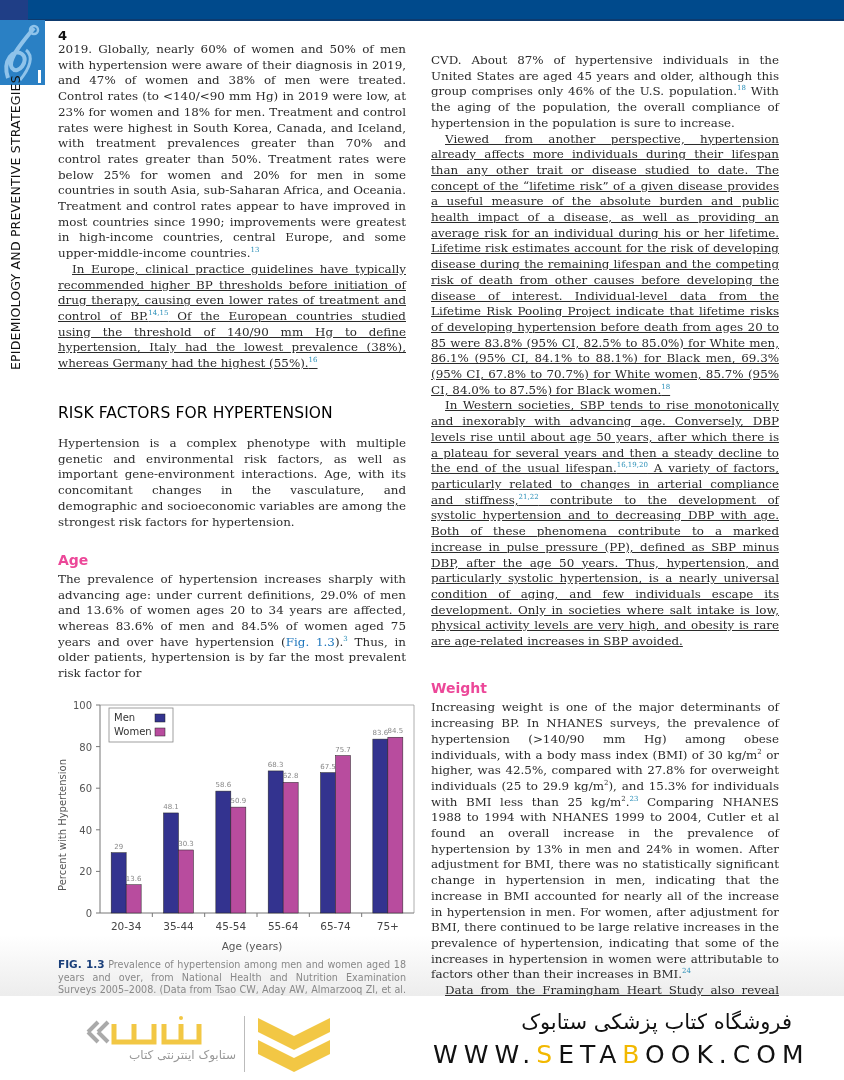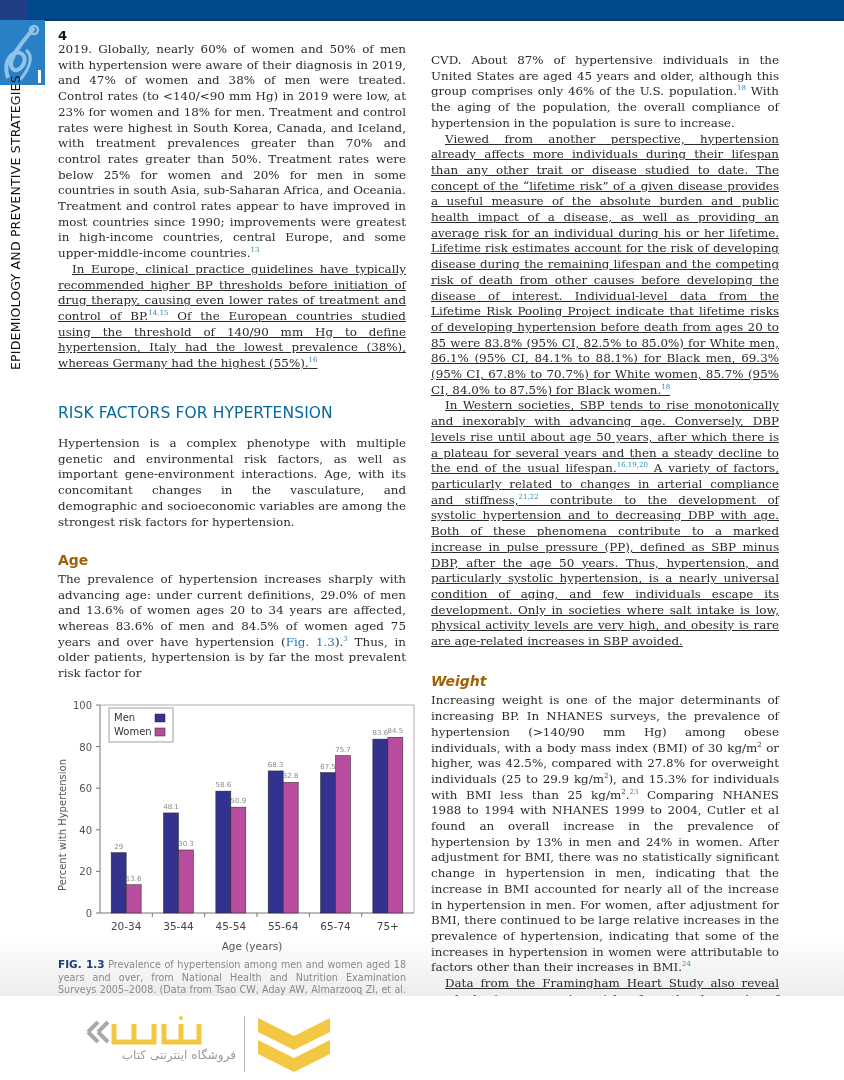--- a/index.html
+++ b/index.html
@@ -11,22 +11,22 @@
   .logo-box .bar { position:absolute; left:38px; top:50px; width:3px; height:13px; background:#fff; }
   .side-label { position:absolute; left:8px; top:370px; width:290px; height:22px; transform-origin:0 0; transform:rotate(-90deg); font-family:"DejaVu Sans", sans-serif; font-size:12.5px; letter-spacing:0.2px; color:#111; white-space:nowrap; }
   .page-num { position:absolute; left:58px; top:28px; font-family:"DejaVu Sans", sans-serif; font-size:13px; font-weight:bold; color:#111; }
   .col { position:absolute; font-size:11.9px; line-height:15.7px; text-align:justify; color:#2b2b2b; }
   .col p { margin:0; }
   .col p.ind { text-indent:14px;text-decoration:underline; }
   .col1 { left:58px; top:42px; width:348px; }
   .col2 { left:431px; top:53px; width:348px; }
   sup { font-size:7px; color:#2a8fb8; line-height:0; }
   .link { color:#1c75bc; }
-  .h-risk { position:absolute; left:58px; top:404px; font-family:"DejaVu Sans", sans-serif; font-size:15.5px; color:#0369a1; letter-spacing:0.1px; }
-  .h-sub { font-family:"DejaVu Sans", sans-serif; font-weight:bold; font-size:14px; color:#a16207; }
+  .h-risk { position:absolute; left:58px; top:404px; font-family:"DejaVu Sans", sans-serif; font-size:15.5px; color:#000000; letter-spacing:0.1px; }
+  .h-sub { font-family:"DejaVu Sans", sans-serif; font-weight:bold; font-size:14px; color:#ec4899; }
   .chart-wrap { position:absolute; left:52px; top:695px; width:368px; height:260px; }
   .caption { position:absolute; left:58px; top:958px; width:348px; font-family:"DejaVu Sans", sans-serif; font-size:9.6px; line-height:12.5px; color:#888; text-align:justify; }
   .caption b { color:#1a3f7a; font-weight:bold; font-size:10.5px; }
   .fade { position:absolute; left:0; top:935px; width:844px; height:70px; background:linear-gradient(to bottom, rgba(255,255,255,0) 0%, rgba(225,225,225,0.7) 100%); pointer-events:none; }
   .footer { position:absolute; left:0; top:996px; width:844px; height:84px; background:#fff; }
   .ft-persian { position:absolute; right:52px; top:14px; font-family:"DejaVu Sans", sans-serif; font-size:21px; color:#111; direction:rtl; }
   .ft-url { position:absolute; left:433px; top:44px; font-family:"DejaVu Sans", sans-serif; font-size:25px; letter-spacing:6px; color:#111; }
   .ft-url .y { color:#f2b800; }
   .brand { position:absolute; left:84px; top:16px; width:160px; height:64px; }
   .brand-sub { position:absolute; left:86px; top:52px; width:150px; text-align:right; font-family:"DejaVu Sans", sans-serif; font-size:12px; color:#999; direction:rtl; }
@@ -137,30 +137,32 @@
 </div>
 
 <div class="fade"></div>
 
 <div class="caption"><b>FIG. 1.3</b><span> Prevalence of hypertension among men and women aged 18 years and over, from National Health and Nutrition Examination Surveys 2005–2008. (Data from Tsao CW, Aday AW, Almarzooq ZI, et al. Heart Disease</span></div>
 
 <div class="col col2">
   <p><span>CVD. About 87% of hypertensive individuals in the United States are aged 45 years and older, although this group comprises only 46% of the U.S. population.</span><sup>18</sup><span> With the aging of the population, the overall compliance of hypertension in the population is sure to increase.</span></p>
   <p class="ind"><span>Viewed from another perspective, hypertension already affects more individuals during their lifespan than any other trait or disease studied to date. The concept of the “lifetime risk” of a given disease provides a useful measure of the absolute burden and public health impact of a disease, as well as providing an average risk for an individual during his or her lifetime. Lifetime risk estimates account for the risk of developing disease during the remaining lifespan and the competing risk of death from other causes before developing the disease of interest. Individual-level data from the Lifetime Risk Pooling Project indicate that lifetime risks of developing hypertension before death from ages 20 to 85 were 83.8% (95% CI, 82.5% to 85.0%) for White men, 86.1% (95% CI, 84.1% to 88.1%) for Black men, 69.3% (95% CI, 67.8% to 70.7%) for White women, 85.7% (95% CI, 84.0% to 87.5%) for Black women.</span><sup>18</sup></p>
   <p class="ind"><span>In Western societies, SBP tends to rise monotonically and inexorably with advancing age. Conversely, DBP levels rise until about age 50 years, after which there is a plateau for several years and then a steady decline to the end of the usual lifespan.</span><sup>16,19,20</sup><span> A variety of factors, particularly related to changes in arterial compliance and stiffness,</span><sup>21,22</sup><span> contribute to the development of systolic hypertension and to decreasing DBP with age. Both of these phenomena contribute to a marked increase in pulse pressure (PP), defined as SBP minus DBP, after the age 50 years. Thus, hypertension, and particularly systolic hypertension, is a nearly universal condition of aging, and few individuals escape its development. Only in societies where salt intake is low, physical activity levels are very high, and obesity is rare are age-related increases in SBP avoided.</span></p>
-  <div class="h-sub" style="margin-top:24px; margin-bottom:4px;font-style:italic;">Weight</div>
+  <div class="h-sub" style="margin-top:31px; margin-bottom:4px;">Weight</div>
   <p><span>Increasing weight is one of the major determinants of increasing BP. In NHANES surveys, the prevalence of hypertension (&gt;140/90 mm Hg) among obese individuals, with a body mass index (BMI) of 30 kg/m</span><sup style="color:#333">2</sup><span> or higher, was 42.5%, compared with 27.8% for overweight individuals (25 to 29.9 kg/m</span><sup style="color:#333">2</sup><span>), and 15.3% for individuals with BMI less than 25 kg/m</span><sup style="color:#333">2</sup><span>.</span><sup>23</sup><span> Comparing NHANES 1988 to 1994 with NHANES 1999 to 2004, Cutler et al found an overall increase in the prevalence of hypertension by 13% in men and 24% in women. After adjustment for BMI, there was no statistically significant change in hypertension in men, indicating that the increase in BMI accounted for nearly all of the increase in hypertension in men. For women, after adjustment for BMI, there continued to be large relative increases in the prevalence of hypertension, indicating that some of the increases in hypertension in women were attributable to factors other than their increases in BMI.</span><sup>24</sup></p>
   <p class="ind">Data from the Framingham Heart Study also reveal marked increases in risk for development of hypertension with higher BMI. Compared with normal weight adult men</p>
 </div>
 
 <div class="footer">
   <svg class="brand" viewBox="0 0 160 64">
     <path d="M4 20 L14 10 M4 20 L14 30 M14 20 L24 10 M14 20 L24 30" stroke="#aaa" stroke-width="4" fill="none"></path>
     <path d="M30 12 L30 30 L70 30 L70 12 M50 12 L50 30 M80 12 L80 30 L115 30 L115 12 M97 12 L97 30" stroke="#f2c744" stroke-width="5" fill="none"></path>
     <circle cx="97" cy="6" r="2" fill="#f2c744"></circle>
   </svg>
-  <div class="brand-sub">فروشگاه اینترنتی کتاب</div>
+  <div class="brand-sub">ستابوک اینترنتی کتاب</div>
   <div class="brand-sep"></div>
   <svg style="position:absolute; left:256px; top:18px;" width="76" height="62" viewBox="0 0 76 62">
     <path d="M2 4 L38 22 L74 4 L74 18 L38 36 L2 18 Z" fill="#f2c744"></path>
     <path d="M2 26 L38 44 L74 26 L74 40 L38 58 L2 40 Z" fill="#f2c744"></path>
   </svg>
+  <div class="ft-persian">فروشگاه کتاب پزشکی ستابوک</div>
+  <div class="ft-url"><span>WWW.</span><span class="y">S</span><span>ETA</span><span class="y">B</span><span>OOK.COM</span></div>
 </div>
 
 </body></html>

